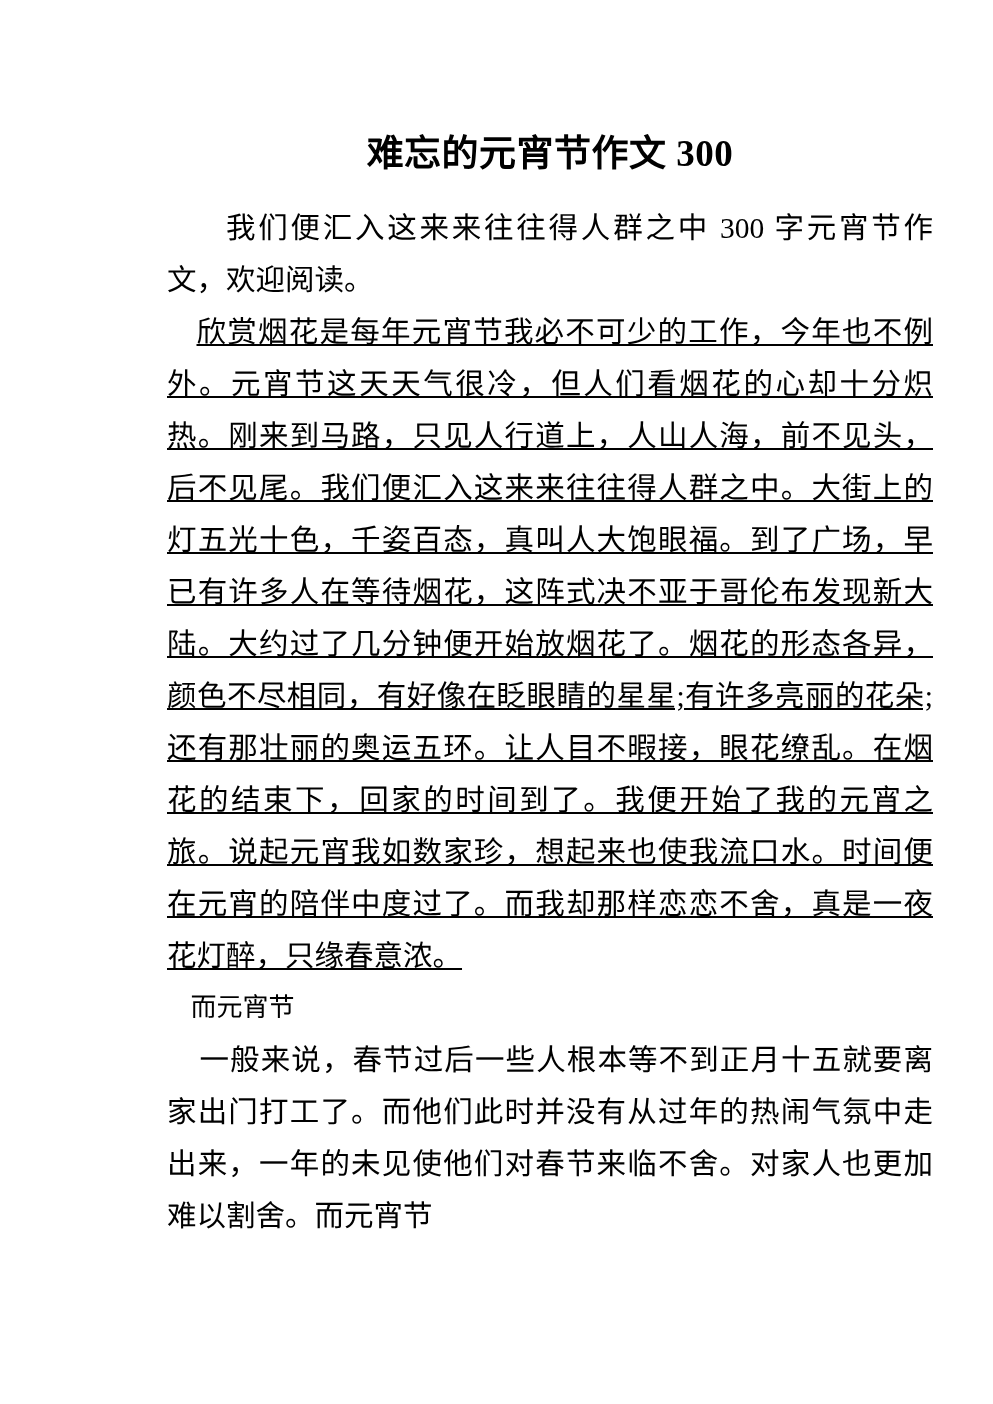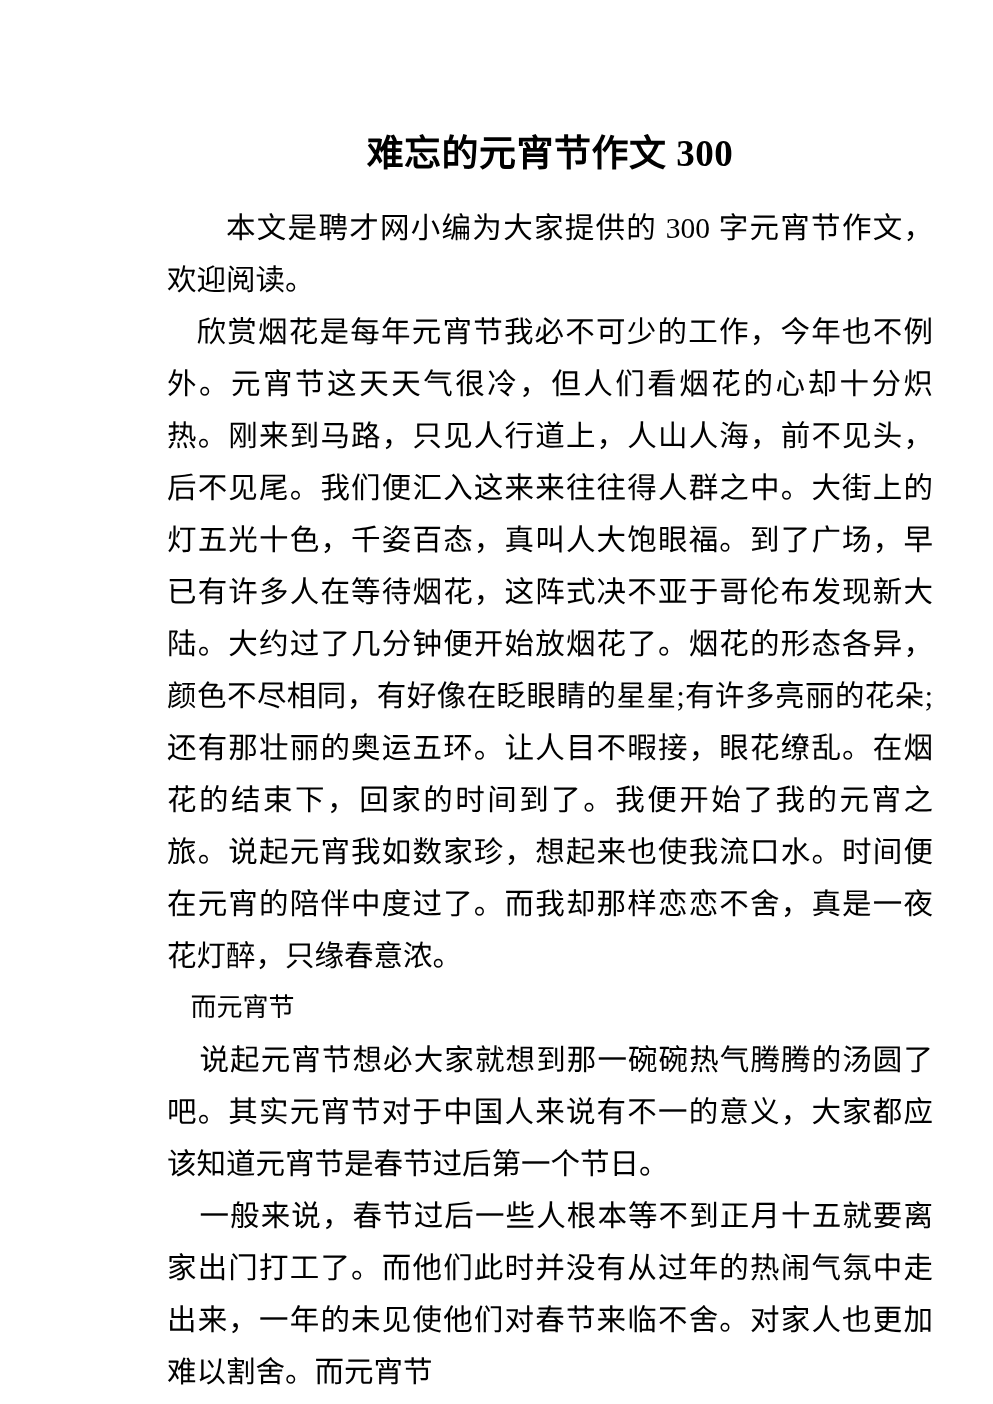--- a/index.html
+++ b/index.html
@@ -49,41 +49,41 @@
   }
   .heading {
     font-size: 26px;
     line-height: 52px;
     margin: 0;
     text-indent: 0.9em;
     white-space: pre;
   }
   .para-body {
     text-indent: 1em;
+    text-decoration: underline;
   }
   .para-body-2 {
     text-indent: 1.1em;
   }
   .bold-num {
     font-weight: normal;
   }
 </style>
 </head>
 <body>
 
 <div class="page">
   <div class="content">
 
     <h1 class="doc-title"><span>难忘的元宵节作文 300</span></h1>
 
-    <p class="para para-intro"><span>本文是聘才网小编为大家提供的 </span><span class="bold-num">300</span><span> 字元宵节作文，欢迎阅读。</span></p>
+    <p class="para para-intro"><span>我们便汇入这来来往往得人群之中 </span><span class="bold-num">300</span><span> 字元宵节作文，欢迎阅读。</span></p>
 
 
     <p class="para para-body">欣赏烟花是每年元宵节我必不可少的工作，今年也不例外。元宵节这天天气很冷，但人们看烟花的心却十分炽热。刚来到马路，只见人行道上，人山人海，前不见头，后不见尾。我们便汇入这来来往往得人群之中。大街上的灯五光十色，千姿百态，真叫人大饱眼福。到了广场，早已有许多人在等待烟花，这阵式决不亚于哥伦布发现新大陆。大约过了几分钟便开始放烟花了。烟花的形态各异，颜色不尽相同，有好像在眨眼睛的星星;有许多亮丽的花朵;还有那壮丽的奥运五环。让人目不暇接，眼花缭乱。在烟花的结束下，回家的时间到了。我便开始了我的元宵之旅。说起元宵我如数家珍，想起来也使我流口水。时间便在元宵的陪伴中度过了。而我却那样恋恋不舍，真是一夜花灯醉，只缘春意浓。</p>
 
     <p class="heading">而元宵节</p>
 
-    <p class="para para-body-2">说起元宵节想必大家就想到那一碗碗热气腾腾的汤圆了吧。其实元宵节对于中国人来说有不一的意义，大家都应该知道元宵节是春节过后第一个节日。</p>
 
     <p class="para para-body-2">一般来说，春节过后一些人根本等不到正月十五就要离家出门打工了。而他们此时并没有从过年的热闹气氛中走出来，一年的未见使他们对春节来临不舍。对家人也更加难以割舍。而元宵节</p>
 
   </div>
 </div>
 
 </body></html>

